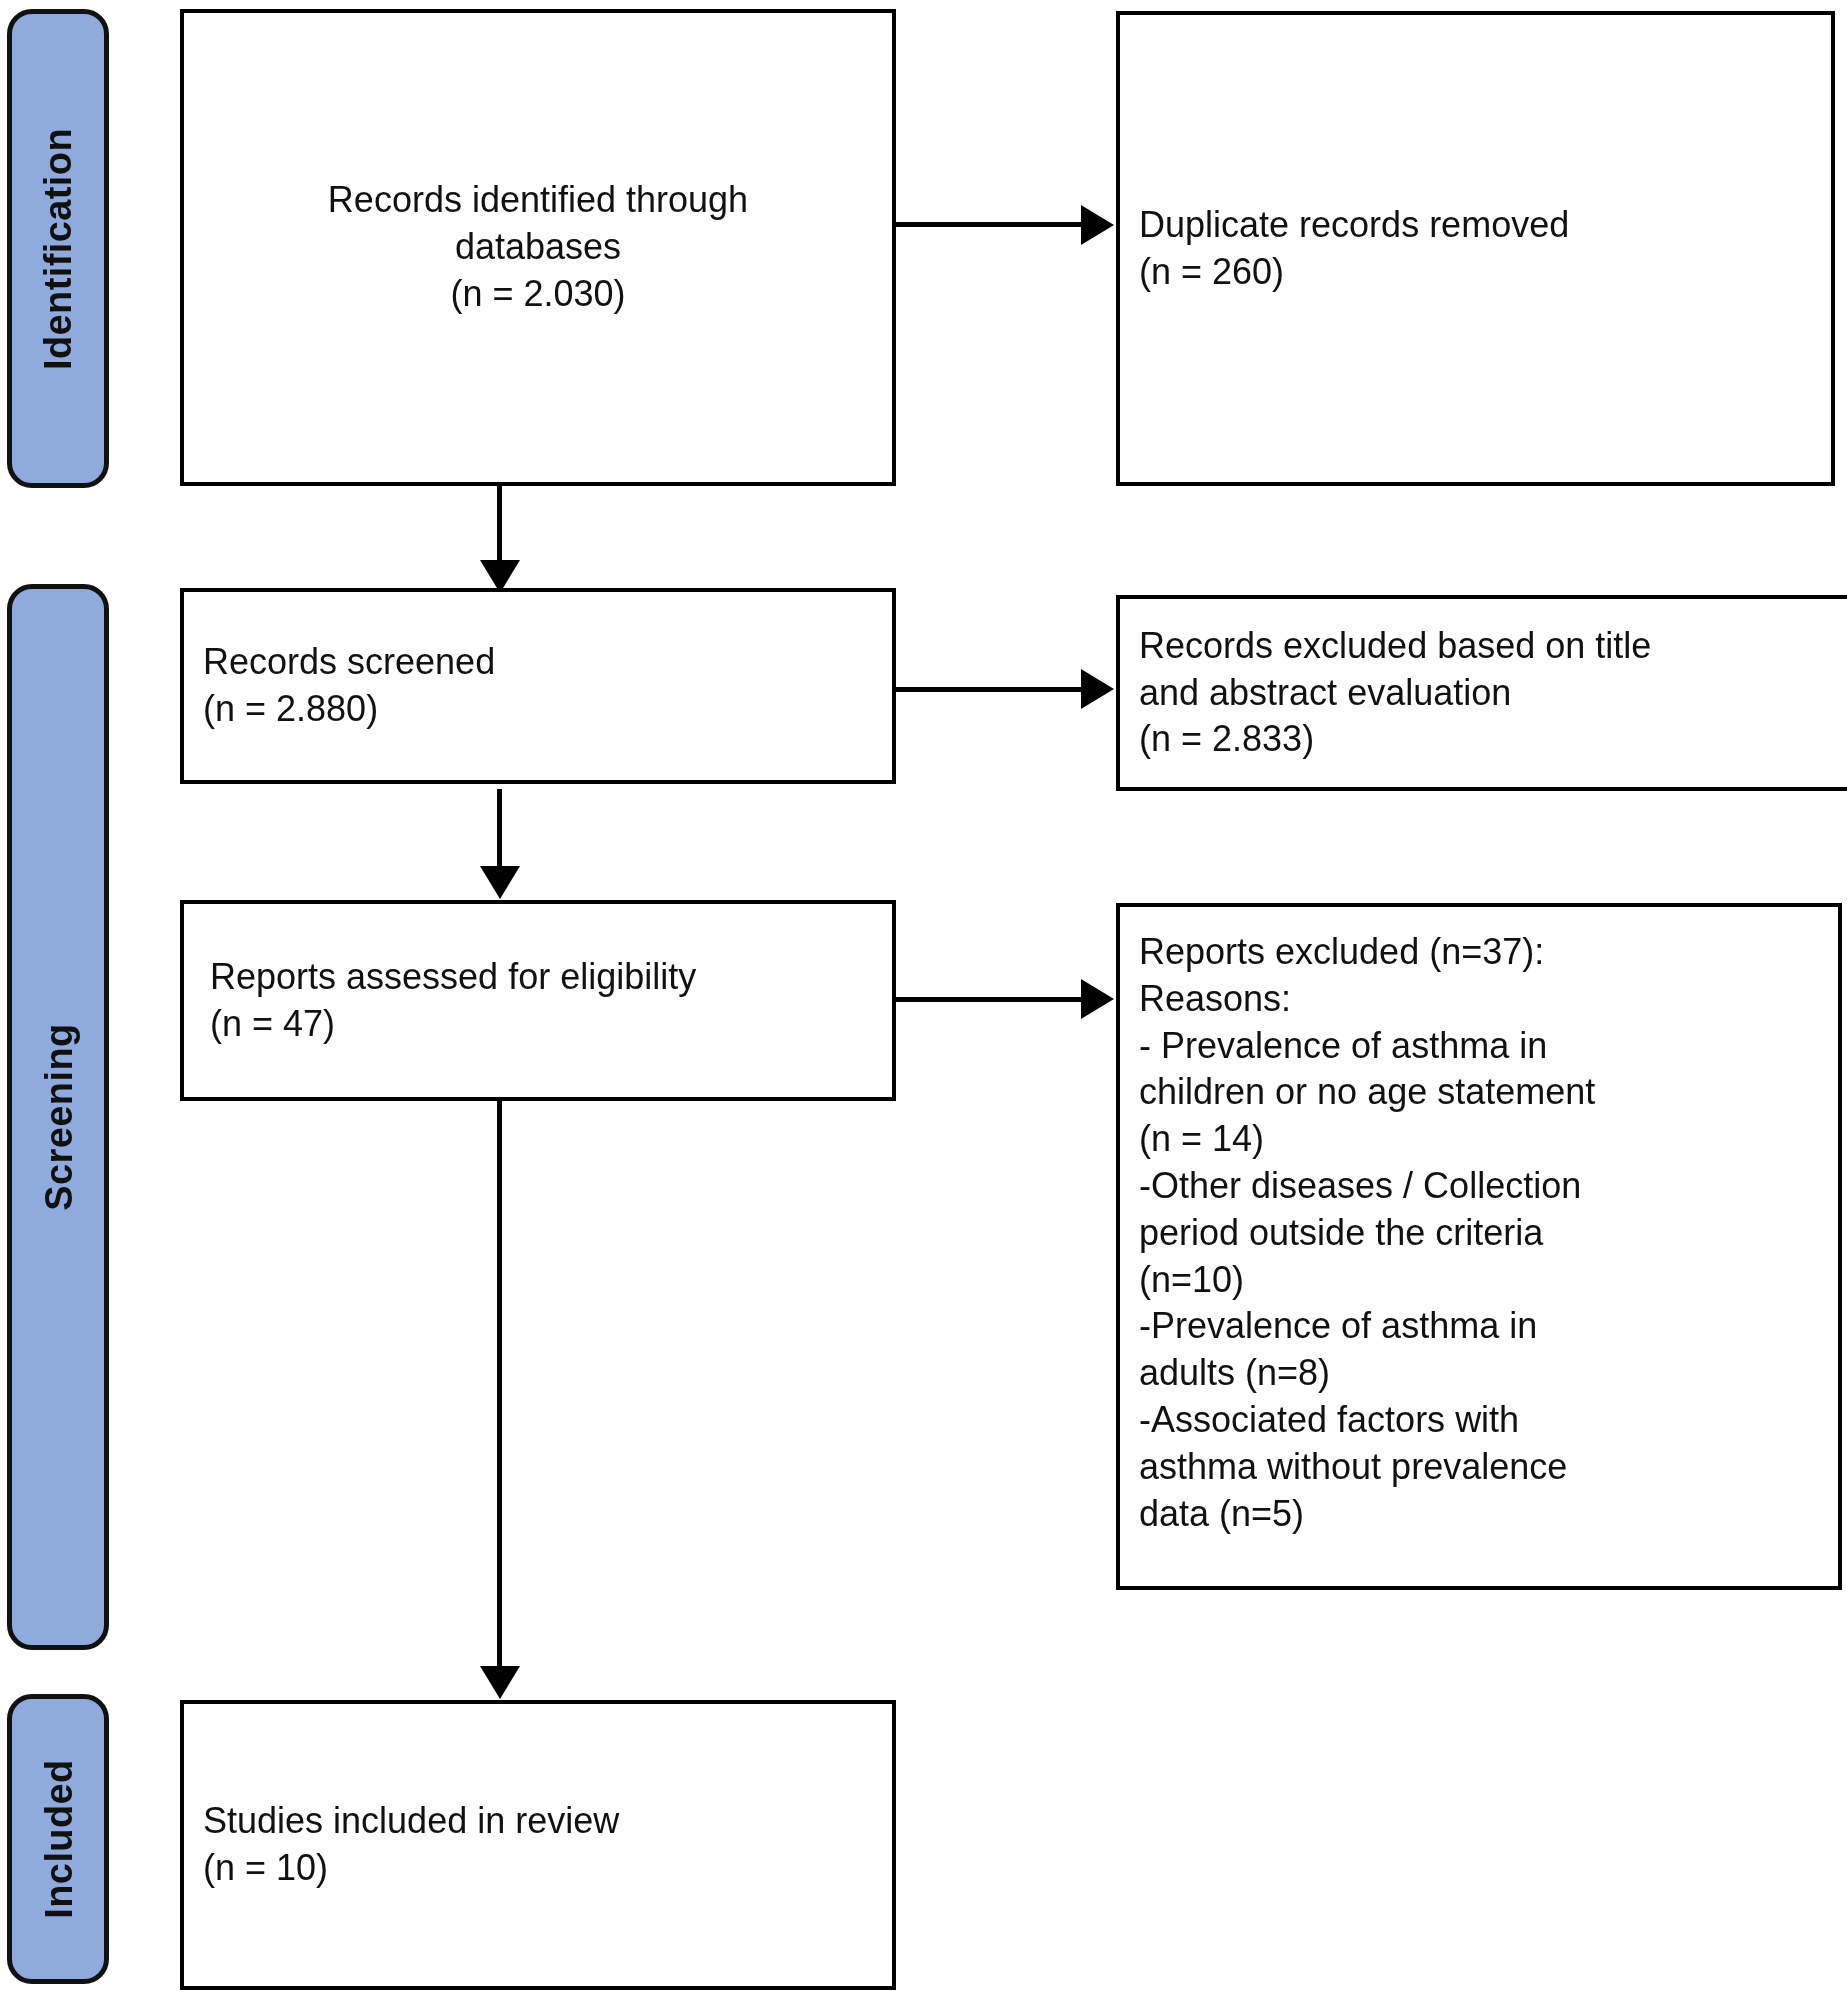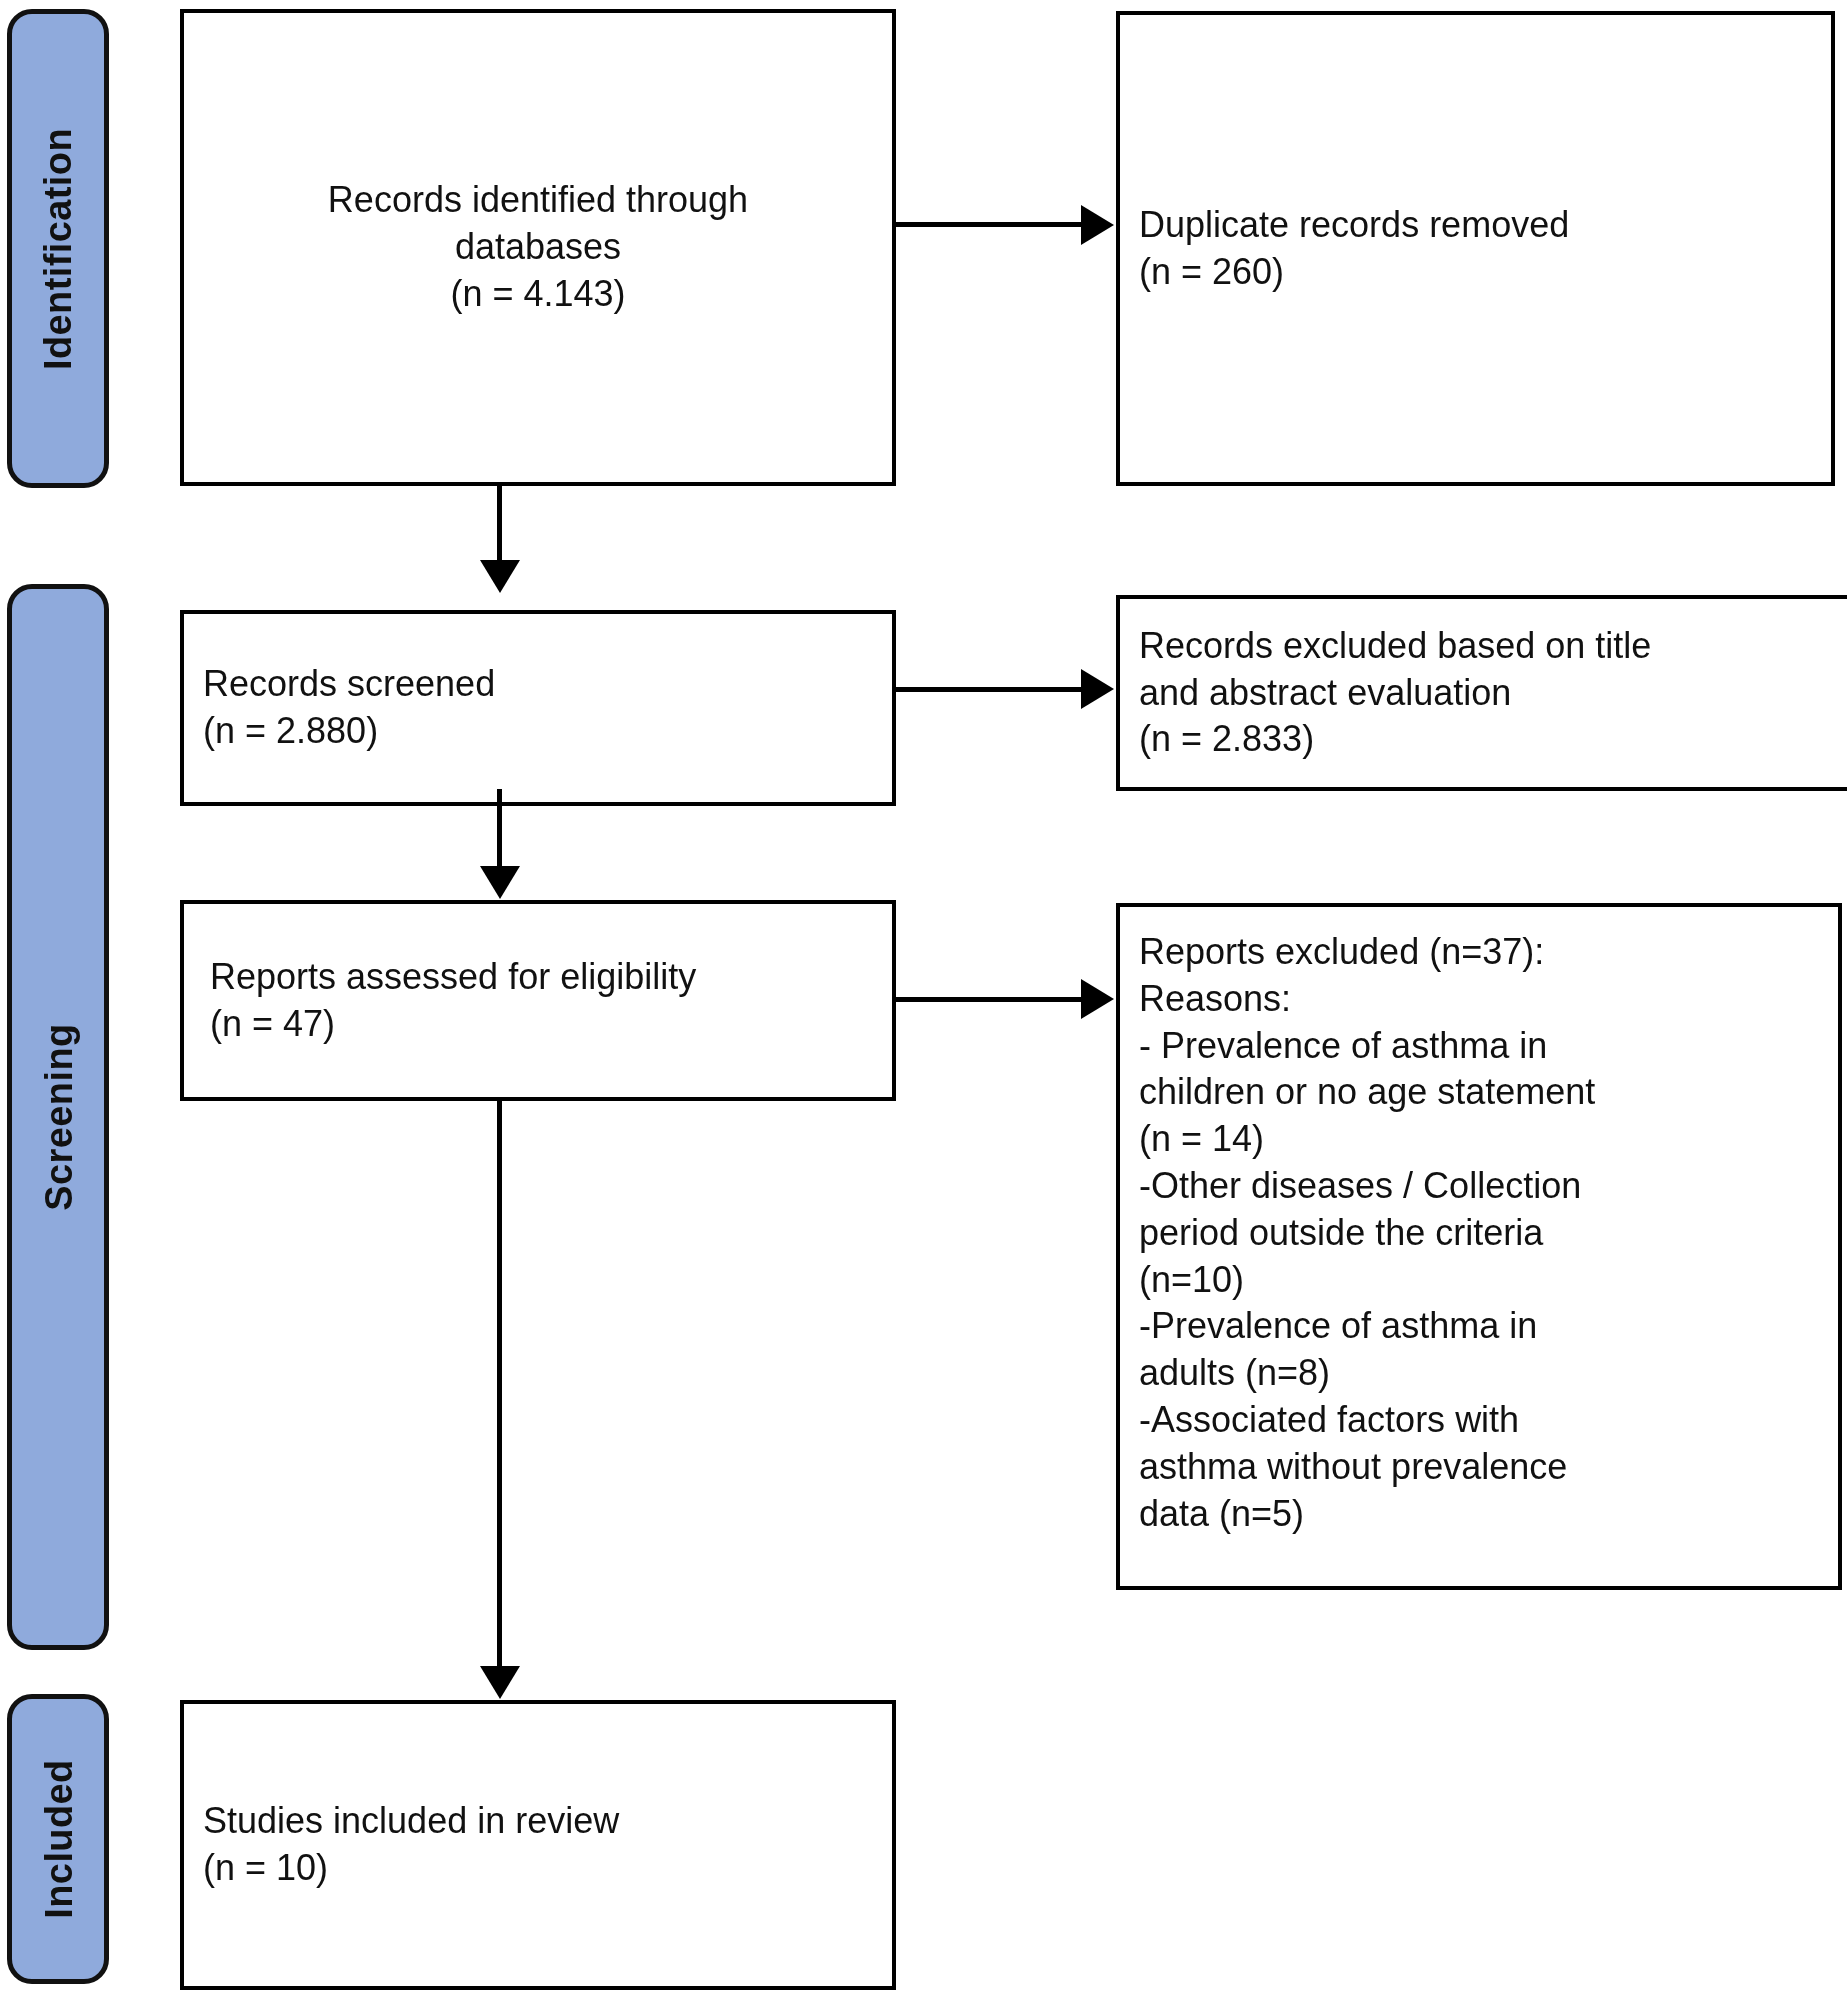--- a/index.html
+++ b/index.html
@@ -105,35 +105,35 @@
     <span class="phase-band-label">Screening</span>
   </div>
 
   <div class="phase-band" style="left:7.4px; top:1694px; width:102px; height:290px;">
     <span class="phase-band-label">Included</span>
   </div>
 
   <div class="flow-box center-text" style="left:180px; top:9px; width:716px; height:477px;">
     <span class="box-text centered">Records identified through
 databases
-(n = 4.143)</span>
+(n = 2.030)</span>
   </div>
 
   <div class="flow-box" style="left:1116px; top:11px; width:719px; height:475px;">
     <span class="box-text">Duplicate records removed
 (n = 260)</span>
   </div>
 
   <div class="conn-h" style="left:896px; top:222px; width:188px;"></div>
   <div class="arrow-right" style="left:1081px; top:205px;"></div>
 
   <div class="conn-v" style="left:497px; top:486px; width:5.2px; height:77px;"></div>
   <div class="arrow-down" style="left:480px; top:560px;"></div>
 
-  <div class="flow-box" style="left:180px; top:610px; width:716px; height:196px;">
+  <div class="flow-box" style="left:180px; top:588px; width:716px; height:196px;">
     <span class="box-text">Records screened
 (n = 2.880)</span>
   </div>
 
   <div class="flow-box" style="left:1116px; top:595px; width:852px; height:196px;">
     <span class="box-text">Records excluded based on title
 and abstract evaluation
 (n = 2.833)</span>
   </div>
 

